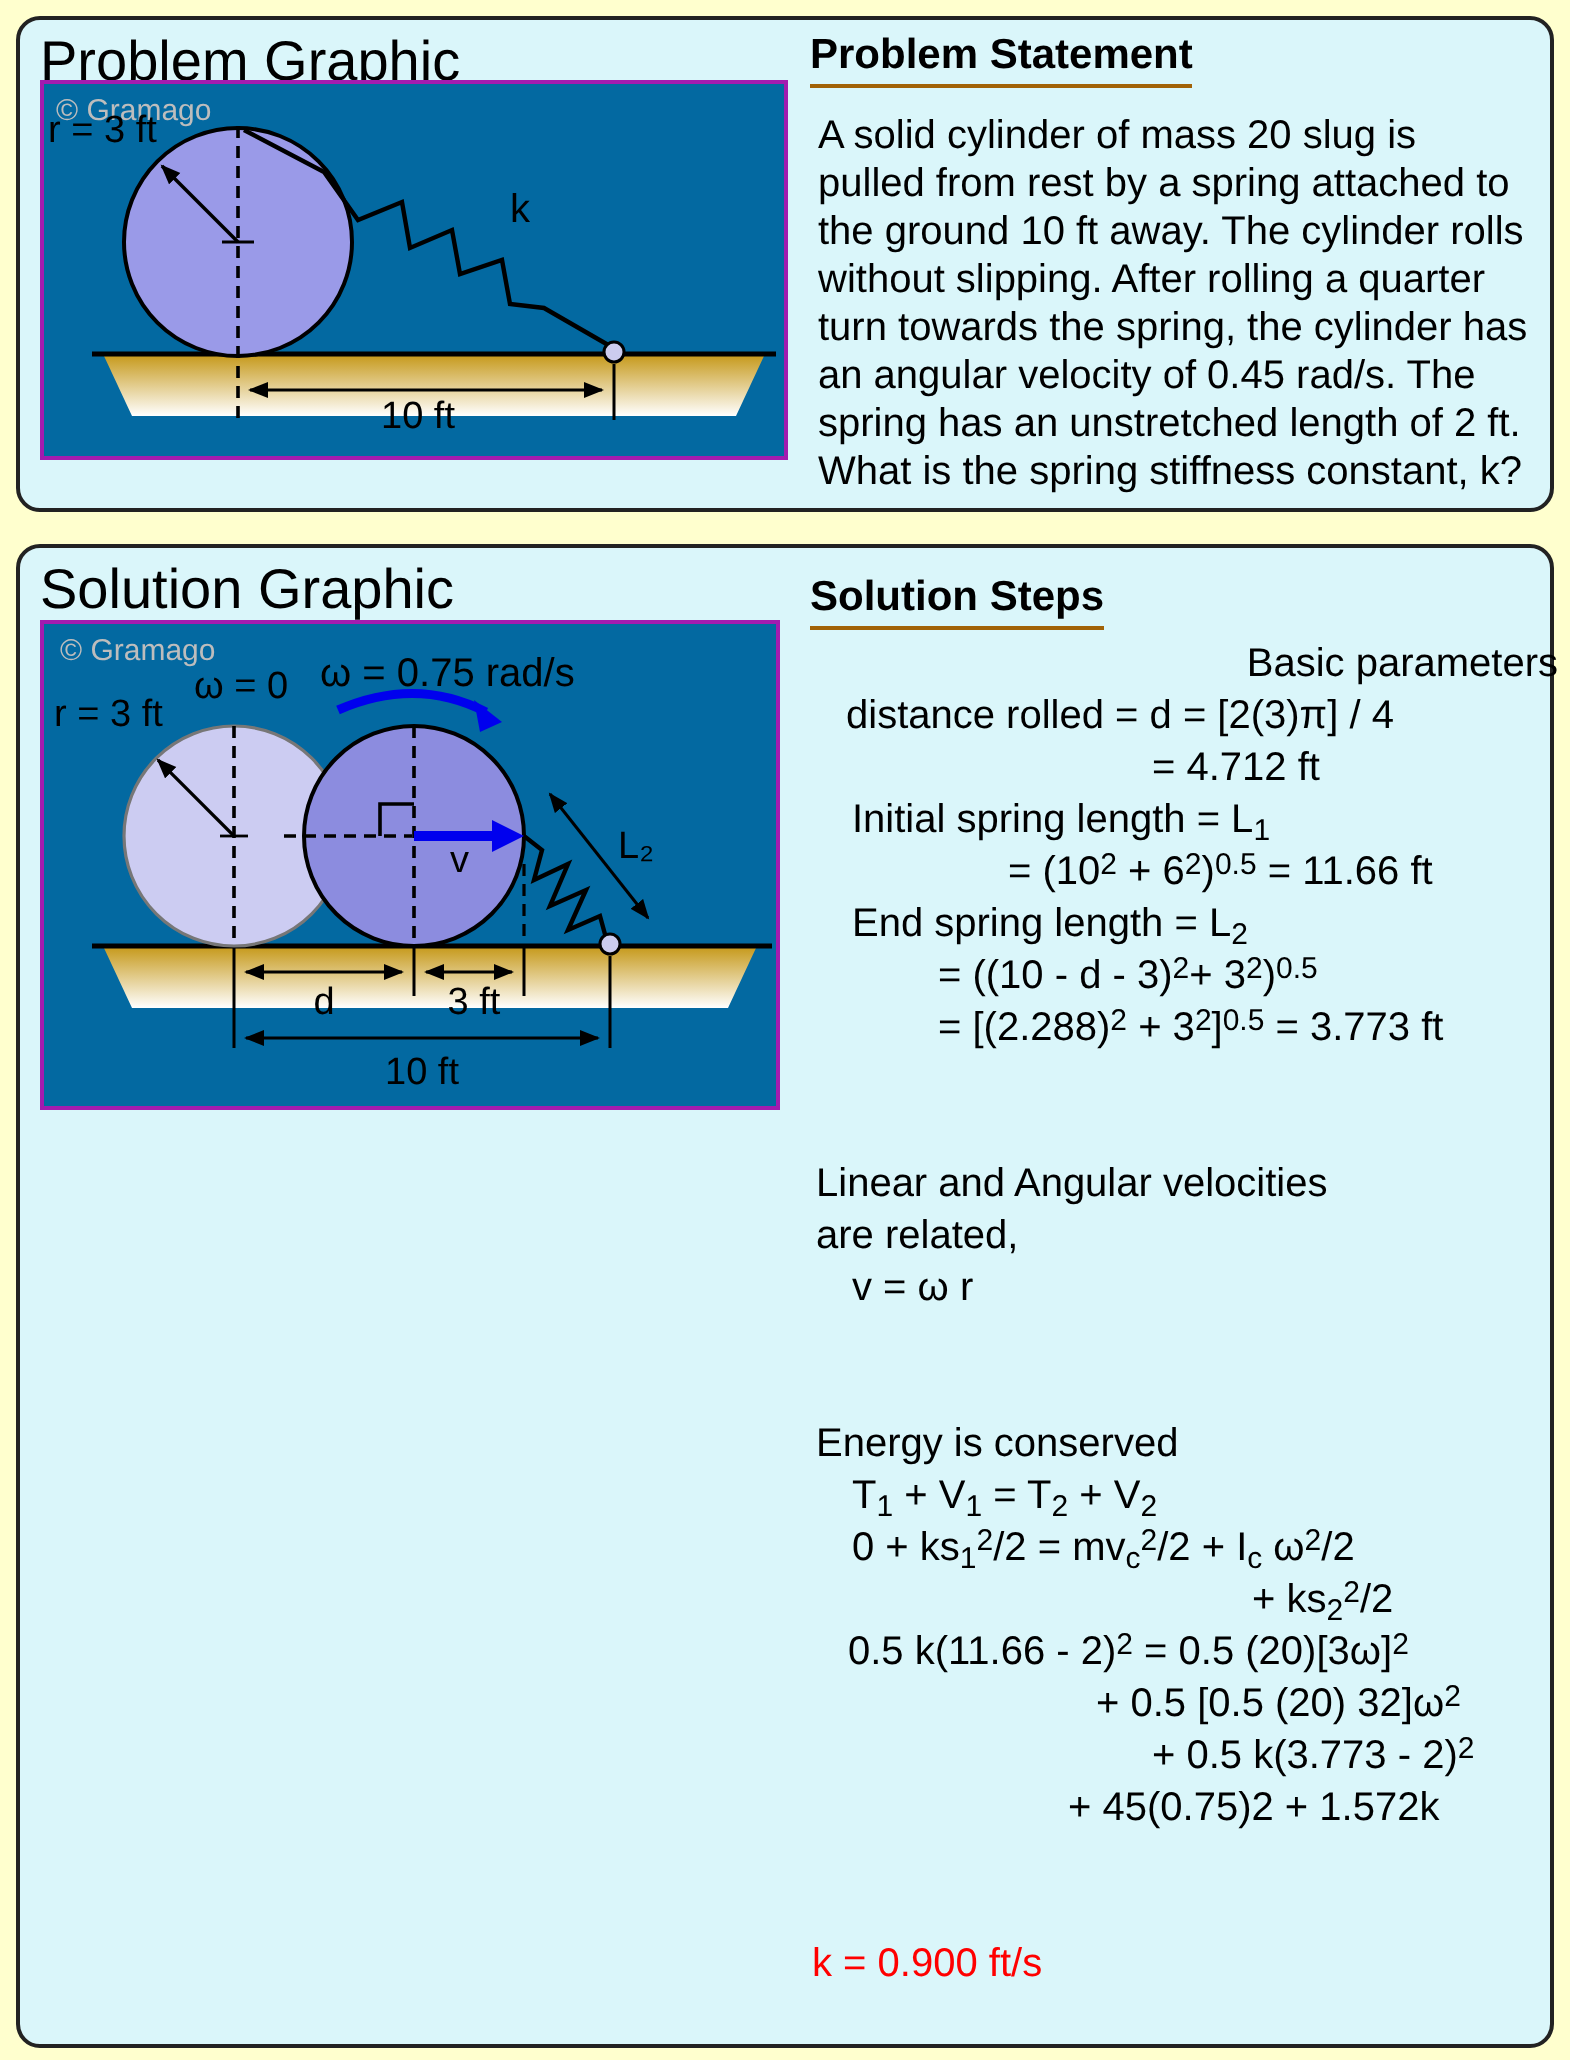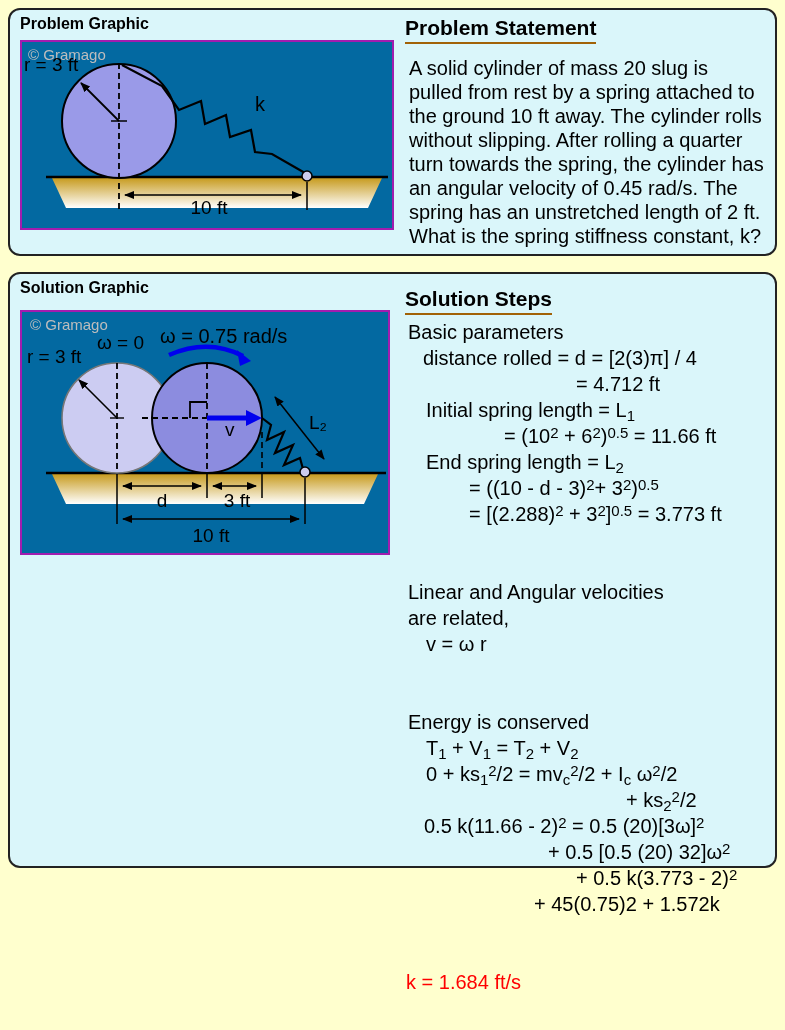--- a/index.html
+++ b/index.html
@@ -7,24 +7,24 @@
     width:785px;height:1030px;position:relative;
     background:#FFFFCE;
     font-family:"Liberation Sans","DejaVu Sans",sans-serif;
     color:#000;overflow:hidden;
   }
   .panel{
     position:absolute;left:8px;width:769px;box-sizing:border-box;
     background:#DAF6FA;border:2px solid #222;border-radius:12px;
   }
   #panel-problem{top:8px;height:248px;}
-  #panel-solution{top:272px;height:596px;}
+  #panel-solution{top:272px;height:752px;}
   .panel-title{
     position:absolute;left:10px;top:5px;
-    font-size:16px;font-weight:bold;white-space:nowrap;
+    font-size:28px;font-weight:normal;white-space:nowrap;
   }
   .gbox{
     position:absolute;background:#0369a1;border:2px solid #a21caf;box-sizing:content-box;
   }
   #panel-problem .gbox{left:10px;top:30px;width:370px;height:186px;}
   #panel-solution .gbox{left:10px;top:36px;width:366px;height:241px;}
   .tcol{position:absolute;left:395px;}
   #panel-problem .tcol{top:6px;width:372px;}
   #panel-solution .tcol{top:13px;width:374px;}
   .theading{
@@ -157,21 +157,21 @@
 
       <text x="75" y="37" font-size="19">ω = 0</text>
       <text x="138" y="31" font-size="20">ω = 0.75 rad/s</text>
       <text x="5" y="51" font-size="19">r = 3 ft</text>
     </svg>
   </div>
 
   <div class="tcol">
     <span class="theading">Solution Steps</span>
     <div class="slines" id="steps-lines">
-        <div class="sline" style="padding-left: 3px;">Basic parameters</div>
+        <div class="sline" style="padding-left: 3px; text-align: right;">Basic parameters</div>
         <div class="sline" style="padding-left: 18px;">distance rolled = d = [2(3)π] / 4</div>
         <div class="sline" style="padding-left: 171px;">= 4.712 ft</div>
         <div class="sline" style="padding-left: 21px;">Initial spring length = L<sub>1</sub></div>
         <div class="sline" style="padding-left: 99px;">= (10<sup>2</sup> + 6<sup>2</sup>)<sup>0.5</sup> = 11.66 ft</div>
         <div class="sline" style="padding-left: 21px;">End spring length = L<sub>2</sub></div>
         <div class="sline" style="padding-left: 64px;">= ((10 - d - 3)<sup>2</sup>+ 3<sup>2</sup>)<sup>0.5</sup></div>
         <div class="sline" style="padding-left: 64px;">= [(2.288)<sup>2</sup> + 3<sup>2</sup>]<sup>0.5</sup> = 3.773 ft</div>
         <div class="sline" style="padding-left: 0px;">&nbsp;</div>
         <div class="sline" style="padding-left: 0px;">&nbsp;</div>
         <div class="sline" style="padding-left: 3px;">Linear and Angular velocities</div>
@@ -182,16 +182,16 @@
         <div class="sline" style="padding-left: 3px;">Energy is conserved</div>
         <div class="sline" style="padding-left: 21px;">T<sub>1</sub> + V<sub>1</sub> = T<sub>2</sub> + V<sub>2</sub></div>
         <div class="sline" style="padding-left: 21px;">0 + ks<sub>1</sub><sup>2</sup>/2 = mv<sub>c</sub><sup>2</sup>/2 + I<sub>c</sub> ω<sup>2</sup>/2</div>
         <div class="sline" style="padding-left: 221px;">+ ks<sub>2</sub><sup>2</sup>/2</div>
         <div class="sline" style="padding-left: 19px;">0.5 k(11.66 - 2)<sup>2</sup> = 0.5 (20)[3ω]<sup>2</sup></div>
         <div class="sline" style="padding-left: 143px;">+ 0.5 [0.5 (20) 32]ω<sup>2</sup></div>
         <div class="sline" style="padding-left: 171px;">+ 0.5 k(3.773 - 2)<sup>2</sup></div>
         <div class="sline" style="padding-left: 129px;">+ 45(0.75)2 + 1.572k</div>
         <div class="sline" style="padding-left: 0px;">&nbsp;</div>
         <div class="sline" style="padding-left: 0px;">&nbsp;</div>
-        <div class="sline red" style="padding-left: 1px;">k = 1.684 ft/s</div>
+        <div class="sline red" style="padding-left: 1px;">k = 0.900 ft/s</div>
       </div>
   </div>
 </div>
 
 </body></html>

